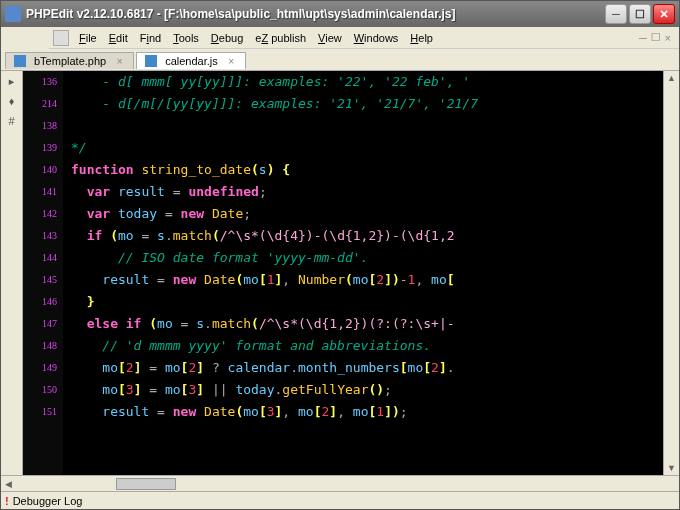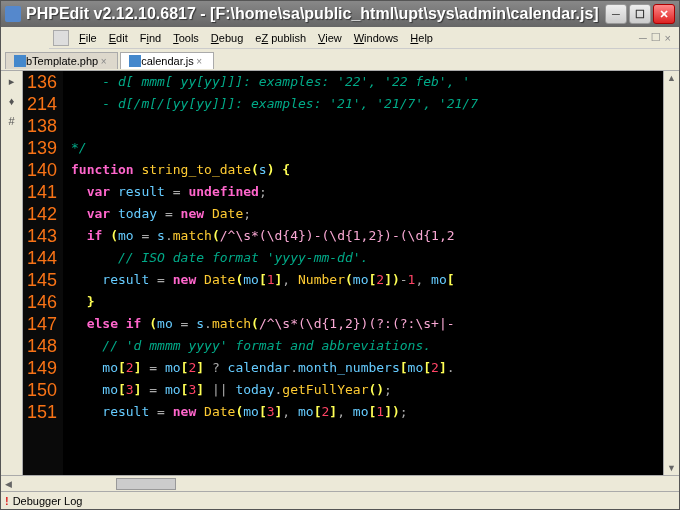--- a/index.html
+++ b/index.html
@@ -1,35 +1,35 @@
 <!DOCTYPE html>
 <html><head>
 <meta charset="utf-8">
 <style>
 * { margin: 0; padding: 0; box-sizing: border-box; }
 body { font-family: Tahoma, sans-serif; font-size: 11px; background: #ece9d8; width: 680px; height: 510px; overflow: hidden; }
 .window { width: 680px; height: 510px; display: flex; flex-direction: column; border: 1px solid #555; }
 .titlebar { height: 26px; background: linear-gradient(#888, #666); display: flex; align-items: center; padding: 0 4px; color: #fff; }
 .title-icon { width: 16px; height: 16px; background: #5588cc; margin-right: 5px; border-radius: 2px; }
-.titlebar .title { flex: 1; font-size: 16px; font-weight: bold; text-shadow: 1px 1px 1px #333; }
+.titlebar .title { flex: 1; font-size: 12px; font-weight: bold; text-shadow: 1px 1px 1px #333; }
 .win-btn { width: 22px; height: 20px; margin-left: 2px; border: 1px solid #999; background: linear-gradient(#eee, #ccc); display: flex; align-items: center; justify-content: center; font-size: 11px; font-weight: bold; color: #333; border-radius: 3px; }
 .win-close { background: linear-gradient(#f88, #d22); color: #fff; border-color: #a00; }
 .menubar { height: 22px; background: #ece9d8; display: flex; align-items: center; padding: 0 4px; border-bottom: 1px solid #ccc; margin-left: 48px; }
 .menu-item { padding: 2px 6px; cursor: pointer; }
 .toolbar-icon { width: 16px; height: 16px; background: #ddd; margin-right: 4px; border: 1px solid #aaa; }
 .smallbar { display: flex; align-items: center; padding: 2px 4px; gap: 4px; }
 .tabbar { height: 22px; background: #ece9d8; display: flex; align-items: center; padding: 2px 4px 0; border-bottom: 1px solid #aaa; }
-.tab { padding: 2px 8px; border: 1px solid #aaa; border-bottom: none; background: #ddd8cc; margin-right: 2px; display: flex; align-items: center; gap: 0; }
+.tab { padding: 2px 8px; border: 1px solid #aaa; border-bottom: none; background: #ddd8cc; margin-right: 2px; display: flex; align-items: center; gap: 8px; }
 .tab.active { background: #fff; }
 .tab-icon { width: 12px; height: 12px; background: #4488cc; }
 .tab-close { width: 11px; height: 11px; display: flex; align-items: center; justify-content: center; color: #888; font-size: 10px; }
 .editor-area { flex: 1; display: flex; background: #000; overflow: hidden; }
 .leftcol { width: 22px; background: #ece9d8; border-right: 1px solid #aaa; display: flex; flex-direction: column; align-items: center; gap: 6px; padding-top: 4px; }
 .leftcol div { width: 14px; height: 14px; font-size: 11px; color: #555; text-align: center; }
-.gutter { width: 40px; background: #0a0a0a; color: #f97316; font-family: Liberation Sans, sans-serif; font-size: 18px; line-height: 22px; text-align: right; padding-right: 6px; }
+.gutter { width: 40px; background: #0a0a0a; color: #d946ef; font-family: Liberation Serif, serif; font-size: 10px; line-height: 22px; text-align: right; padding-right: 6px; }
 .code { flex: 1; font-family: Consolas, monospace; font-size: 13px; line-height: 22px; overflow: hidden; padding-left: 8px; white-space: pre; }
 .c-kw { color: #ff66cc; font-weight: bold; }
 .c-id { color: #66ccff; }
 .c-fn { color: #ffcc33; }
 .c-op { color: #aaa; }
 .c-re { color: #f9a8d4; }
 .c-num { color: #ff4466; }
 .c-cm { color: #00aa88; font-style: italic; }
 .c-pn { color: #ffff55; font-weight: bold; }
 .scrollbar-v { width: 16px; background: #ece9d8; border-left: 1px solid #aaa; position: relative; }

